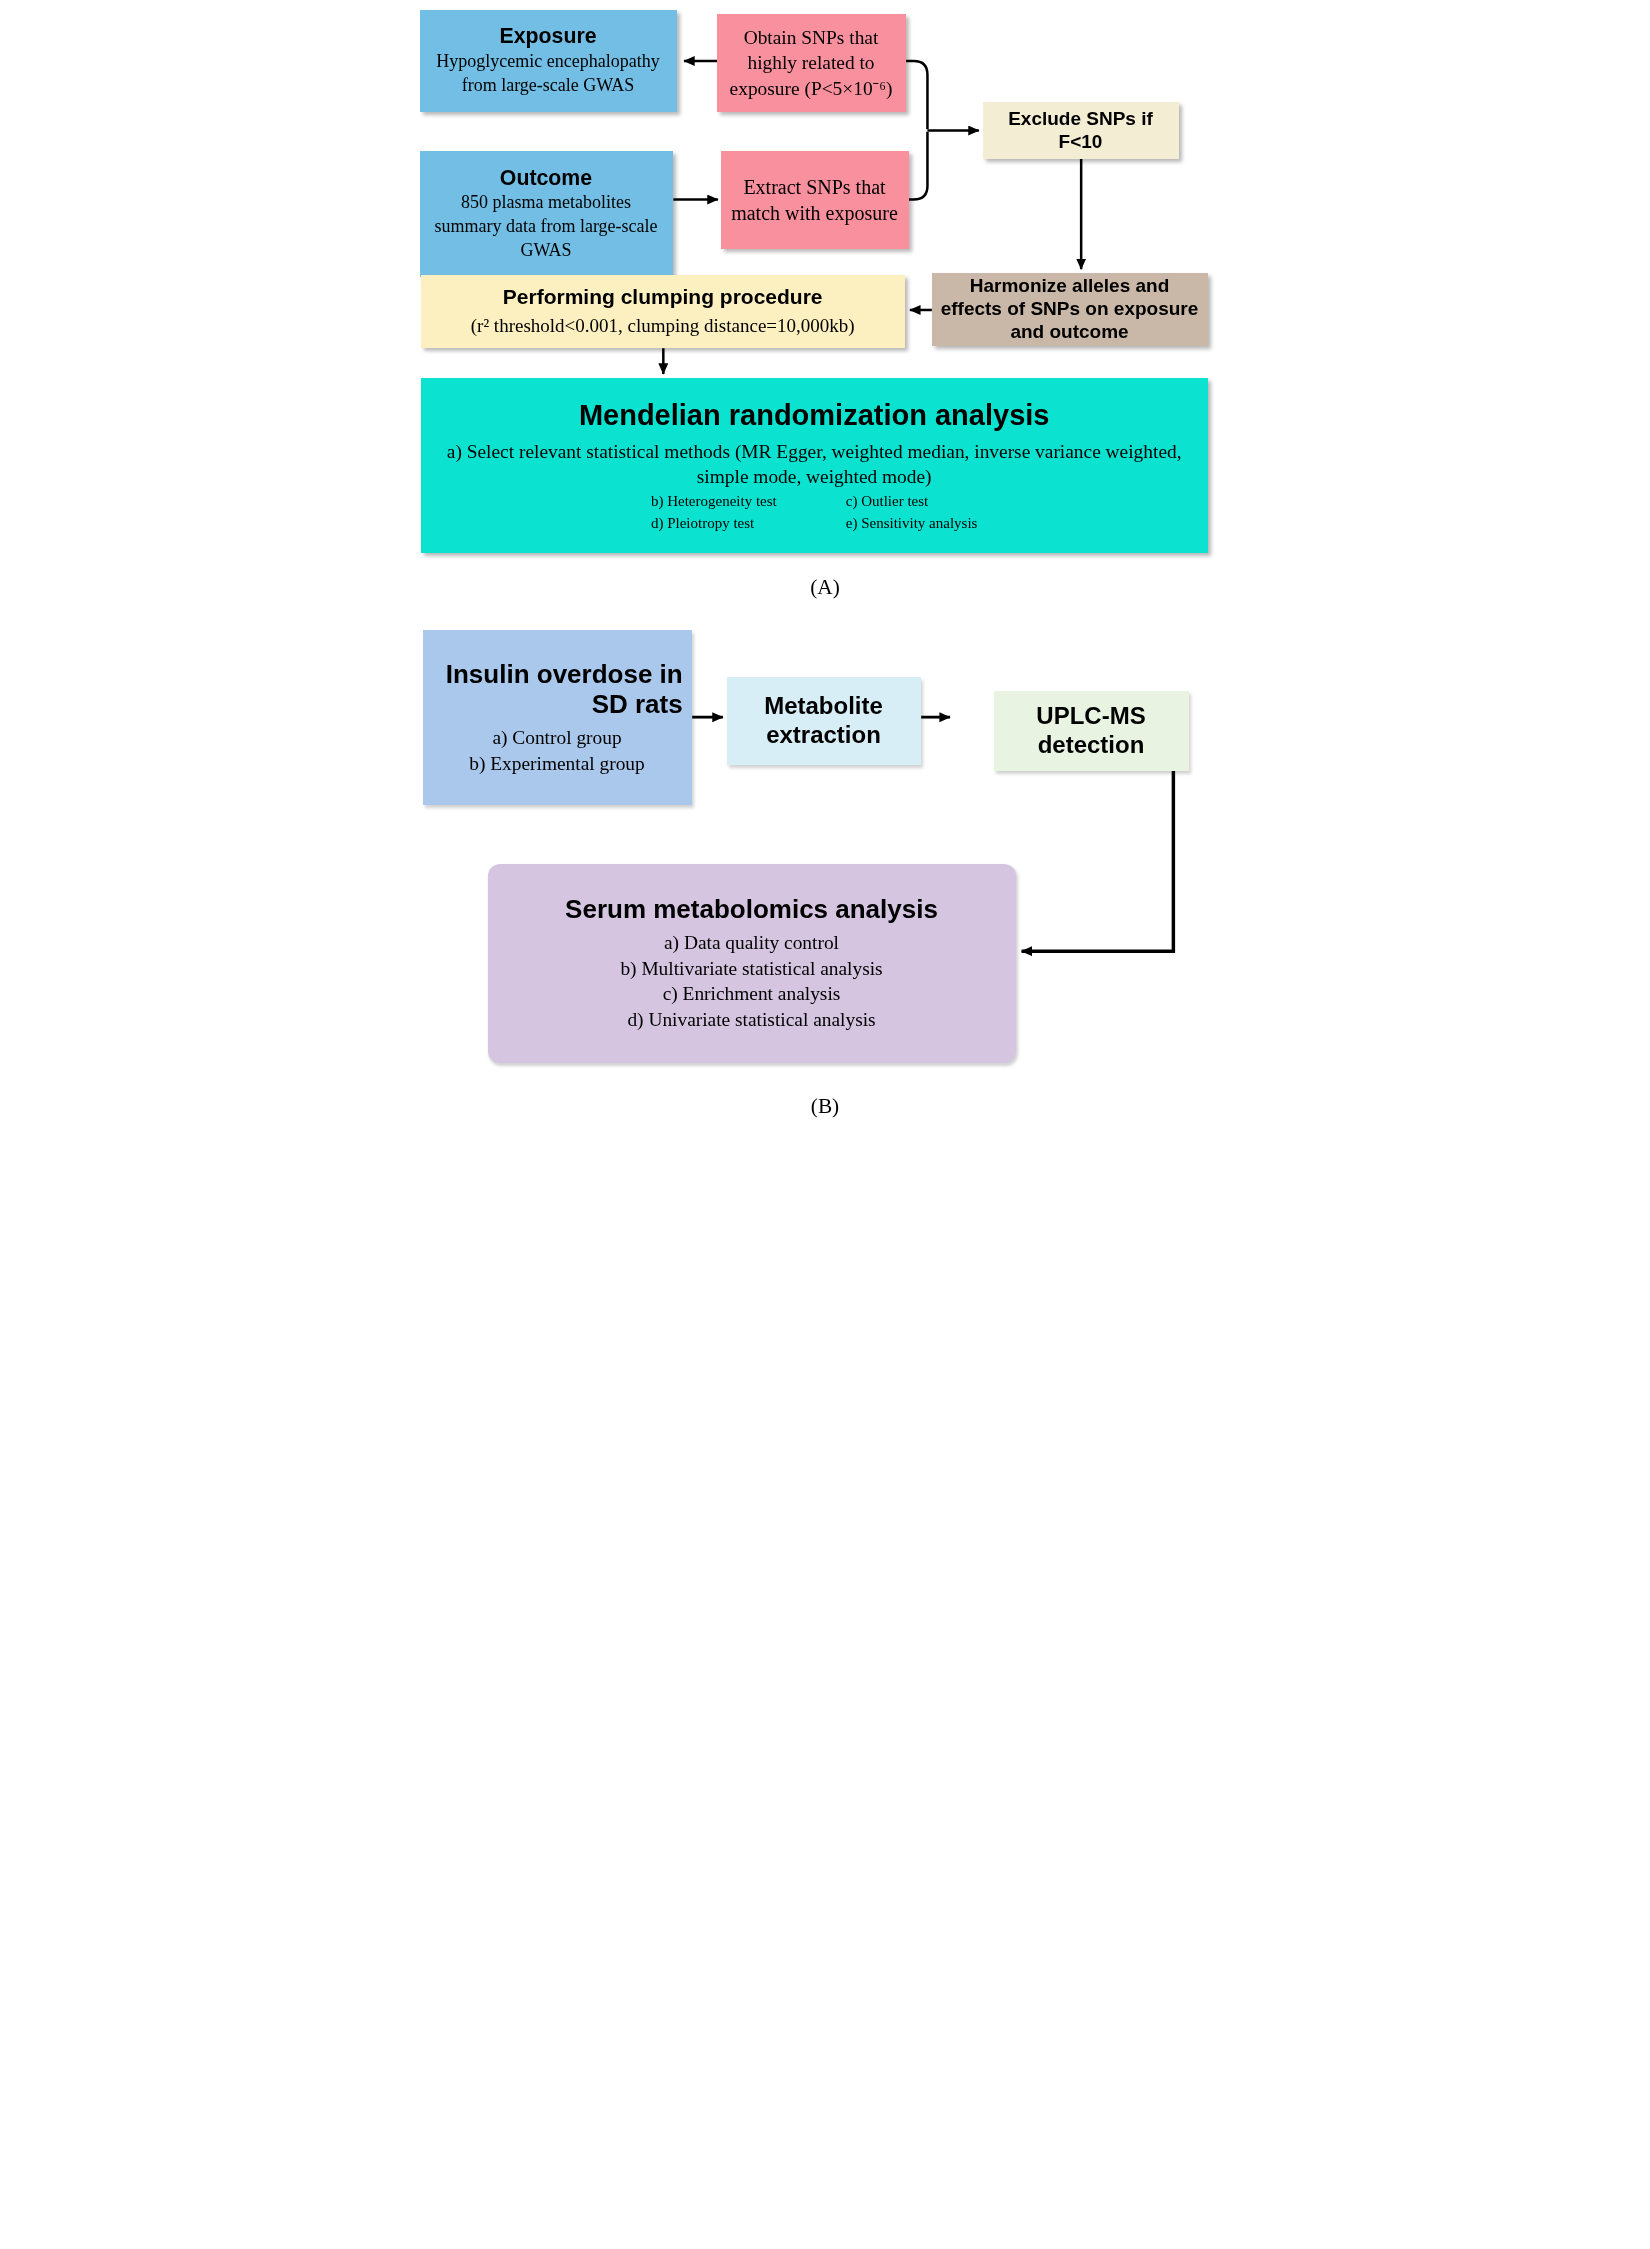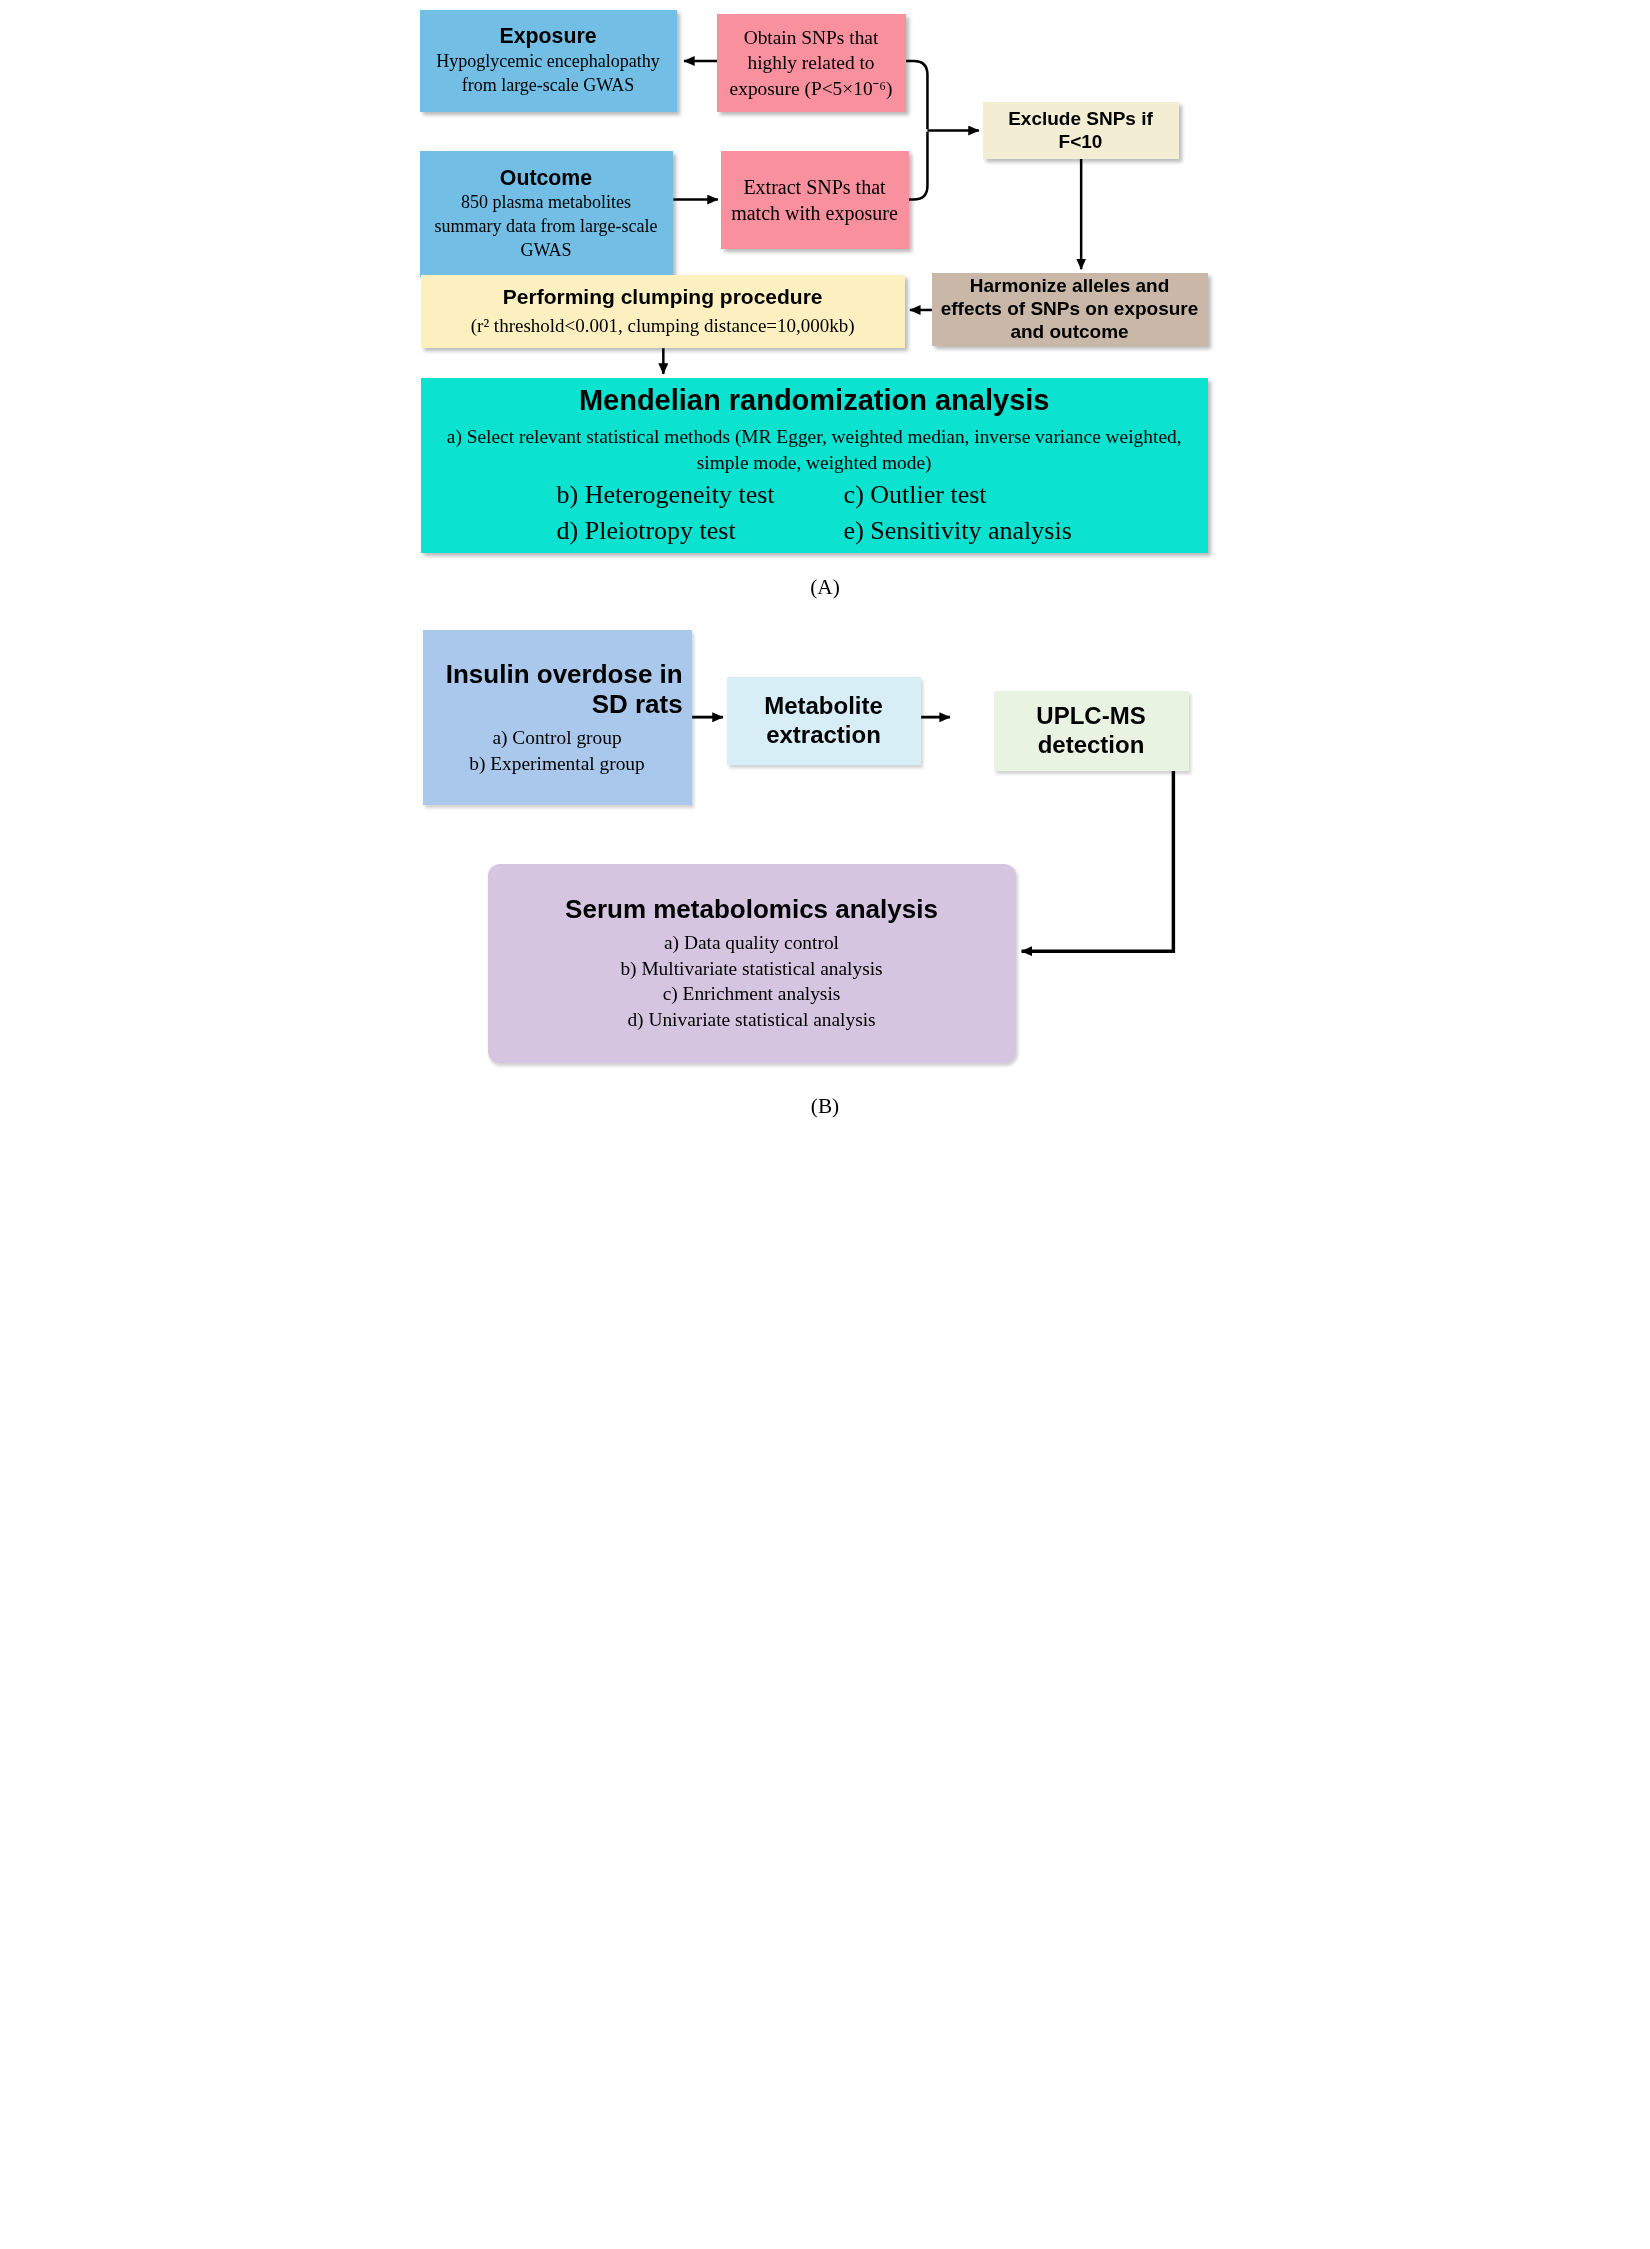--- a/index.html
+++ b/index.html
@@ -56,21 +56,21 @@
   .b-lg  { font-size: 19.4px; }
   .b-xl  { font-size: 20px; }
 
   .mr-grid {
     display: inline-grid;
     grid-template-columns: auto auto;
     column-gap: 69px;
     row-gap: 1.3px;
     justify-items: start;
     margin-top: 2.5px;
-    font-size: 26px;
+    font-size: 15px;
   }
   .caption {
     position: absolute;
     left: 0;
     width: 100%;
     text-align: center;
     font-family: "Liberation Serif", serif;
     font-size: 21.3px;
   }
   .cap-a { top: 575px; }

